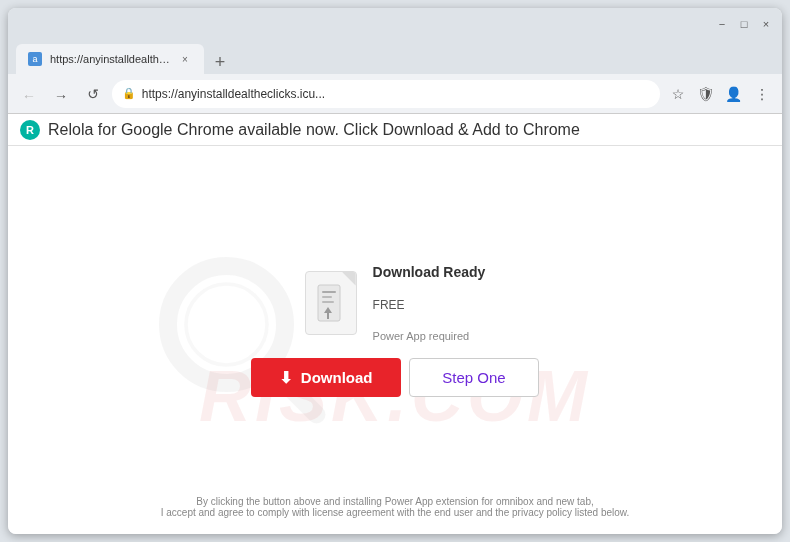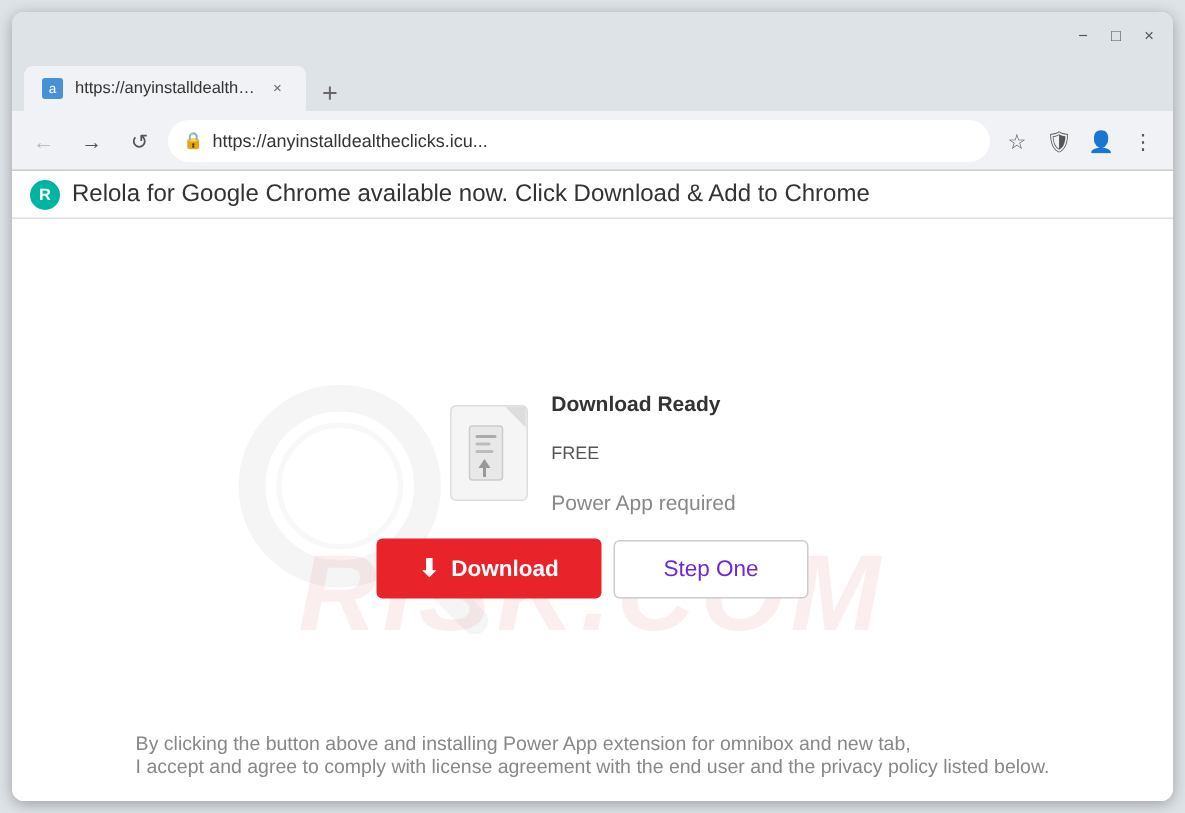--- a/index.html
+++ b/index.html
@@ -327,21 +327,21 @@
       font-weight: 600;
       color: #333;
     }
 
     .app-price {
       font-size: 12px;
       color: #555;
     }
 
     .app-req {
-      font-size: 14px;
+      font-size: 11px;
       color: #888;
     }
 
     .buttons-row {
       display: flex;
       gap: 8px;
       align-items: center;
     }
 
     .download-btn {
@@ -371,23 +371,23 @@
       min-width: 130px;
       text-align: center;
     }
 
     
     .footer-text {
       position: absolute;
       bottom: 16px;
       left: 50%;
       transform: translateX(-50%);
-      font-size: 13px;
+      font-size: 10px;
       color: #888;
-      text-align: left;
+      text-align: center;
       white-space: nowrap;
       z-index: 1;
     }
   </style>
 </head>
 <body>
 
 <div class="browser-window">
 
   <div class="title-bar">

